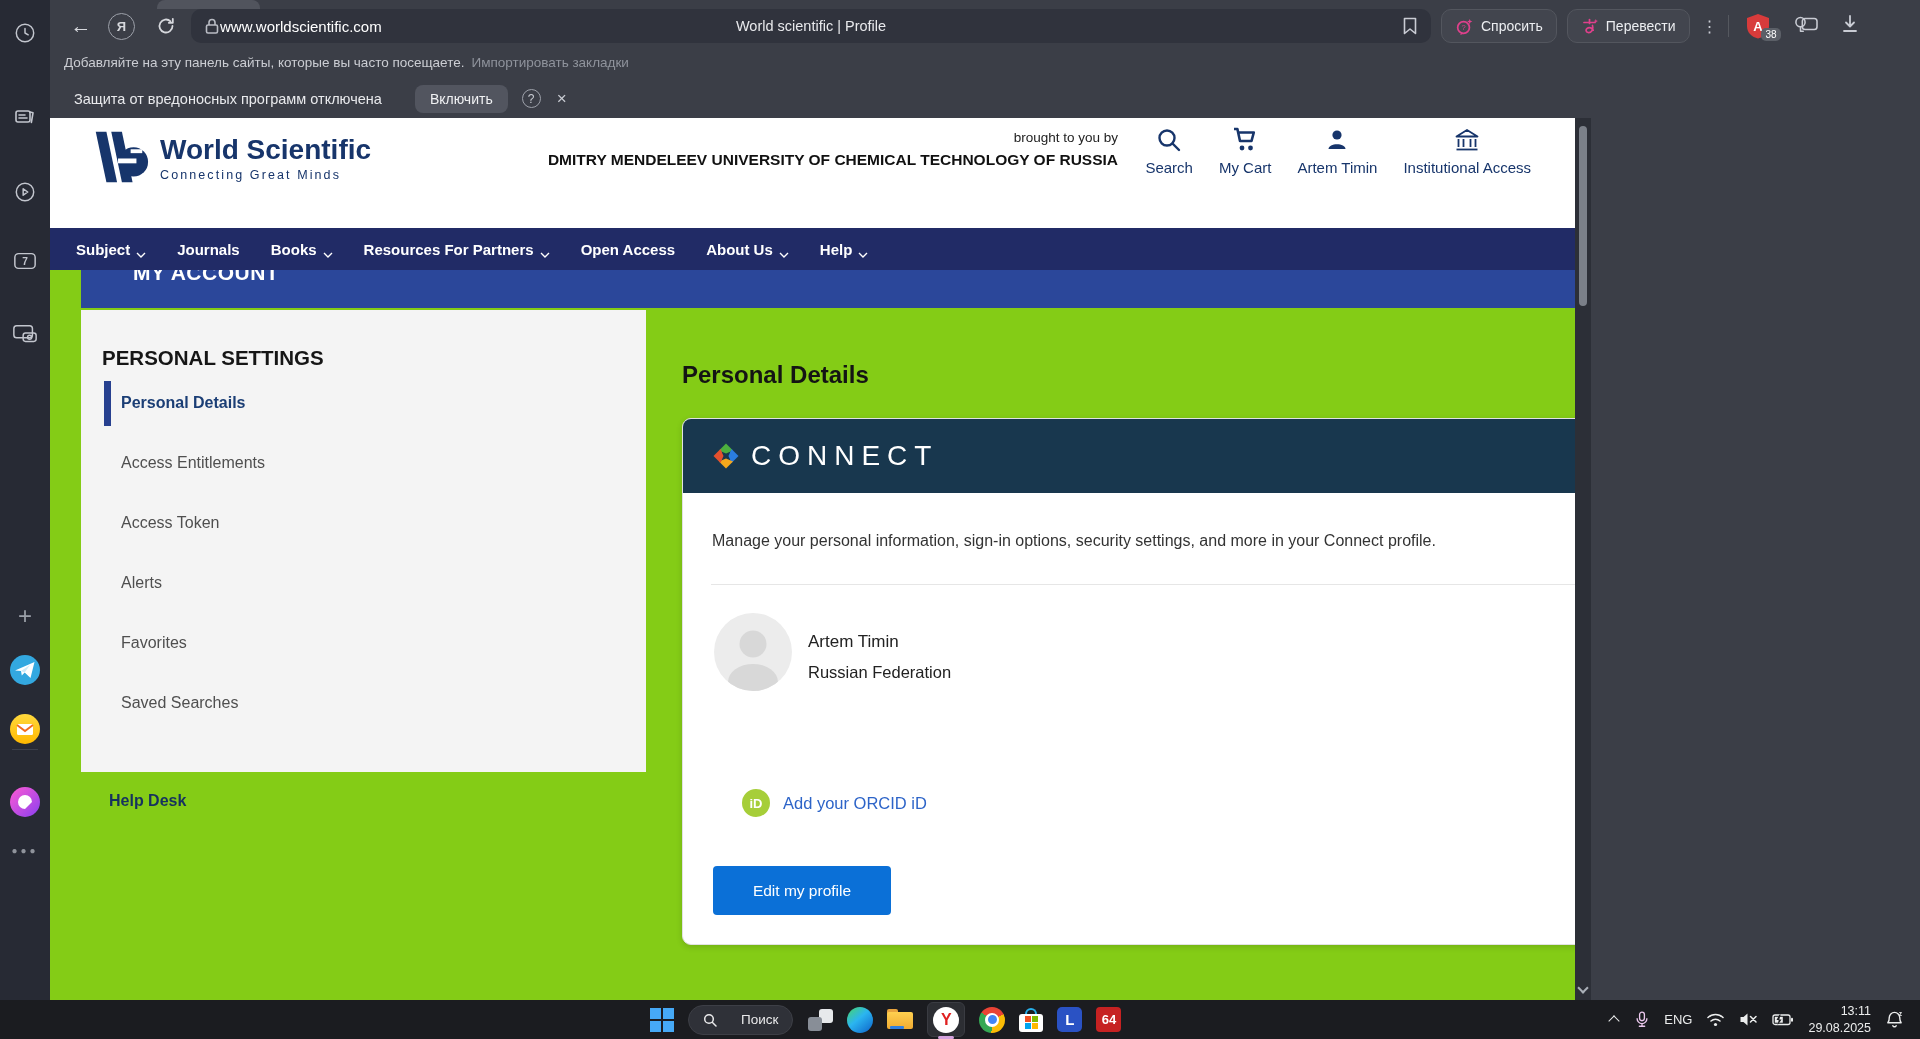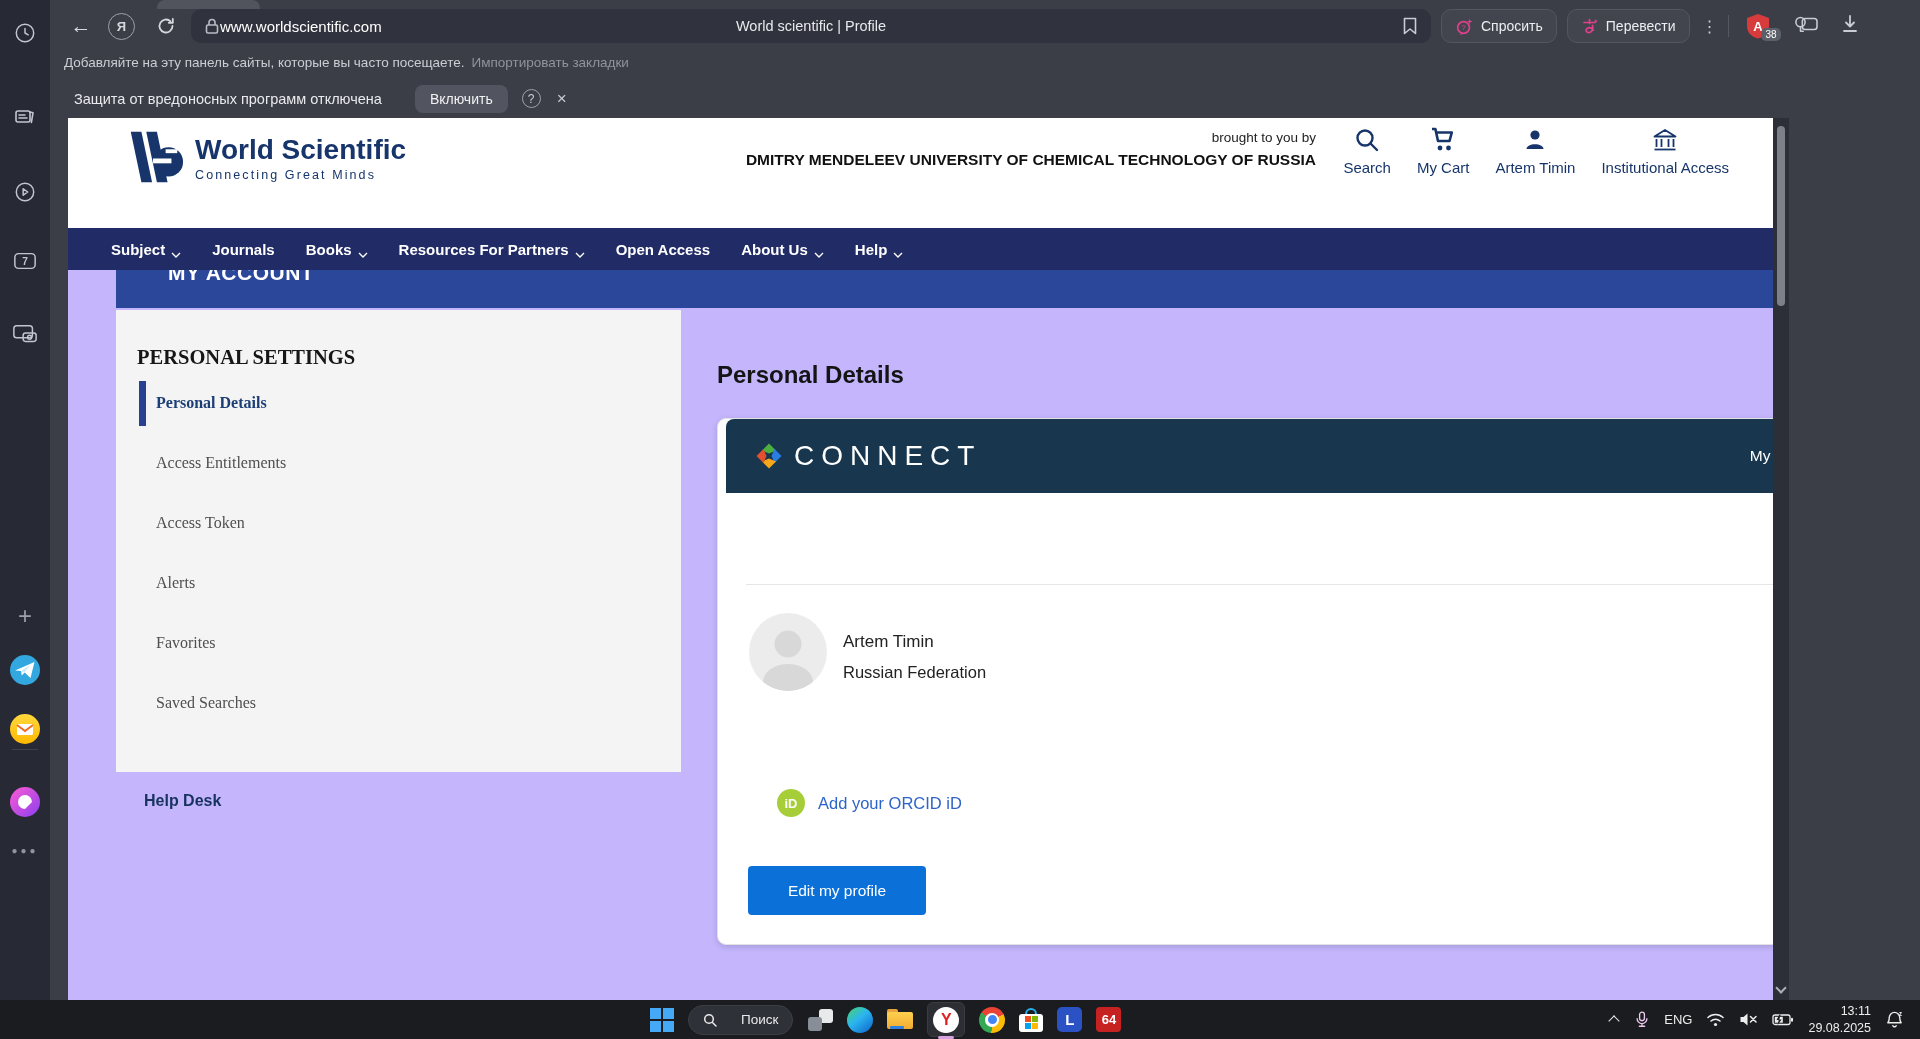--- a/index.html
+++ b/index.html
@@ -39,52 +39,52 @@
   .bookmarks-bar { position:absolute; top:46px; left:0; width:100%; height:33px; display:flex; align-items:center; }
   .bm-hint { color:#cbcdd3; font-size:13.5px; margin-left:14px; }
   .bm-import { color:#8f939c; font-size:13.5px; margin-left:7px; }
   .warning-bar { position:absolute; top:79px; left:0; width:100%; height:39px; display:flex; align-items:center; }
   .warn-text { color:#e9eaed; font-size:14.5px; margin-left:24px; }
   .warn-btn { margin-left:33px; background:#52555f; color:#f0f1f3; font-size:14px; border-radius:8px; padding:6px 15px; }
   .warn-q { margin-left:14px; width:19px; height:19px; border:1.5px solid #9da1aa; border-radius:50%; color:#c9ccd3; font-size:12px; display:flex; align-items:center; justify-content:center; }
   .warn-x { margin-left:16px; color:#c9ccd3; font-size:17px; }
 
   
-  .page { position:absolute; left:68px; top:118px; width:1721px; height:882px; background:#c4b5fd; overflow:hidden; }
+  .page { position:absolute; left:33px; top:118px; width:1558px; height:882px; background:#84cc16; overflow:hidden; }
 
   .site-header { position:absolute; top:0; left:0; width:100%; height:110px; background:#fff; }
   .logo { position:absolute; left:55px; top:11px; display:flex; align-items:flex-start; }
   .logo-txt { margin-left:10px; margin-top:6px; }
   .logo-name { font-size:28px; font-weight:bold; color:#17356b; line-height:1.1; }
   .logo-tag { font-size:12.5px; color:#17356b; letter-spacing:2.1px; margin-top:2px; }
   .brought-wrap { position:absolute; right:473px; top:12px; text-align:right; }
   .brought { font-size:13.5px; color:#222; }
   .institution { font-size:15.5px; font-weight:bold; color:#111; margin-top:6px; }
   .hdr-icons { position:absolute; right:60px; top:9px; display:flex; align-items:flex-start; gap:26px; }
   .hdr-item { display:flex; flex-direction:column; align-items:center; gap:6px; }
   .hdr-item span { font-size:15px; color:#17356b; white-space:nowrap; }
 
   .mainnav { position:absolute; top:110px; left:0; width:100%; height:42px; background:#212b66; display:flex; align-items:center; padding-left:43px; gap:31px; }
   .nav-item { display:flex; align-items:flex-end; gap:6px; color:#fff; font-size:15px; font-weight:bold; }
   .caret { margin-top:2px; }
 
   .band { position:absolute; top:152px; left:48px; width:1784px; height:38px; background:#2b479a; overflow:hidden; }
   .band-text { color:#fff; font-size:21px; font-weight:bold; margin:-9px 0 0 52px; letter-spacing:0.5px; }
 
-  .left-panel { position:absolute; left:48px; top:192px; width:565px; height:462px; background:#f4f4f4;font-family:Liberation Serif, serif; }
+  .left-panel { position:absolute; left:48px; top:192px; width:565px; height:462px; background:#f4f4f4; }
   .lp-title { font-size:20.5px; font-weight:bold; color:#161616; margin:36px 0 0 21px; }
   .lp-item { position:absolute; left:0; width:100%; height:60px; display:flex; align-items:center; }
   .lp-item span { font-size:16px; color:#4f4f4f; margin-left:40px; }
   .lp-item.active span { color:#1b3e75; font-weight:bold; }
   .lp-bar { position:absolute; left:23px; top:8px; width:7px; height:45px; background:#27408f; }
   .help-desk { position:absolute; left:76px; top:674px; font-size:16px; font-weight:bold; color:#16325e; }
 
   .main-title { position:absolute; left:649px; top:243px; font-size:24px; font-weight:bold; color:#141414; }
   .card { position:absolute; left:649px; top:300px; width:1161px; height:527px; background:#fff; border:1px solid #e2e2e2; border-radius:9px; box-shadow:0 2px 6px rgba(0,0,0,0.14); }
-  .card-banner { position:absolute; top:0; left:0; width:100%; height:74px; background:#18374e; border-radius:8px 8px 0 0; display:flex; align-items:center; justify-content:space-between; padding:0 30px;margin-left:8px; }
+  .card-banner { position:absolute; top:0; left:0; width:100%; height:74px; background:#18374e; border-radius:8px 8px 0 0; display:flex; align-items:center; justify-content:space-between; padding:0 30px; }
   .connect-left { display:flex; align-items:center; gap:12px; }
   .connect-word { color:#fff; font-size:28px; font-weight:300; letter-spacing:7px; }
   .myacct { display:flex; align-items:center; gap:9px; color:#fff; font-size:15.5px; }
   .card-desc { position:absolute; left:29px; top:113px; font-size:16px; color:#333; }
   .card-div { position:absolute; left:28px; right:28px; top:165px; height:1px; background:#e6e6e6; }
   .avatar { position:absolute; left:31px; top:194px; width:78px; height:78px; border-radius:50%; overflow:hidden; background:#ececec; }
   .pf-name { position:absolute; left:125px; top:213px; font-size:17px; color:#222; }
   .pf-country { position:absolute; left:125px; top:244px; font-size:16.5px; color:#222; }
   .email-row { position:absolute; left:61px; top:312px; display:flex; align-items:center; }
   .email-text { font-size:16.5px; color:#333; margin-left:12px; }
@@ -409,20 +409,21 @@
         </div>
         <div class="myacct">
           <span>My account</span>
           <svg width="17" height="17" viewBox="0 0 17 17">
               <path d="M6 3.5H3v10h10v-3" stroke="#fff" stroke-width="1.6" fill="none"></path>
               <path d="M9.5 2.5h5v5M14.2 2.8L8 9" stroke="#fff" stroke-width="1.6" fill="none"></path>
             </svg>
         </div>
       </div>
 
+      <div class="card-desc">Manage your personal information, sign-in options, security settings, and more in your Connect profile.</div>
       <div class="card-div"></div>
 
       <div class="avatar">
         <svg width="78" height="78" viewBox="0 0 78 78">
             <circle cx="39" cy="31" r="13.5" fill="#d8d8d8"></circle>
             <ellipse cx="39" cy="69" rx="25" ry="18" fill="#d8d8d8"></ellipse>
           </svg>
       </div>
       <div class="pf-name">Artem Timin</div>
       <div class="pf-country">Russian Federation</div>

